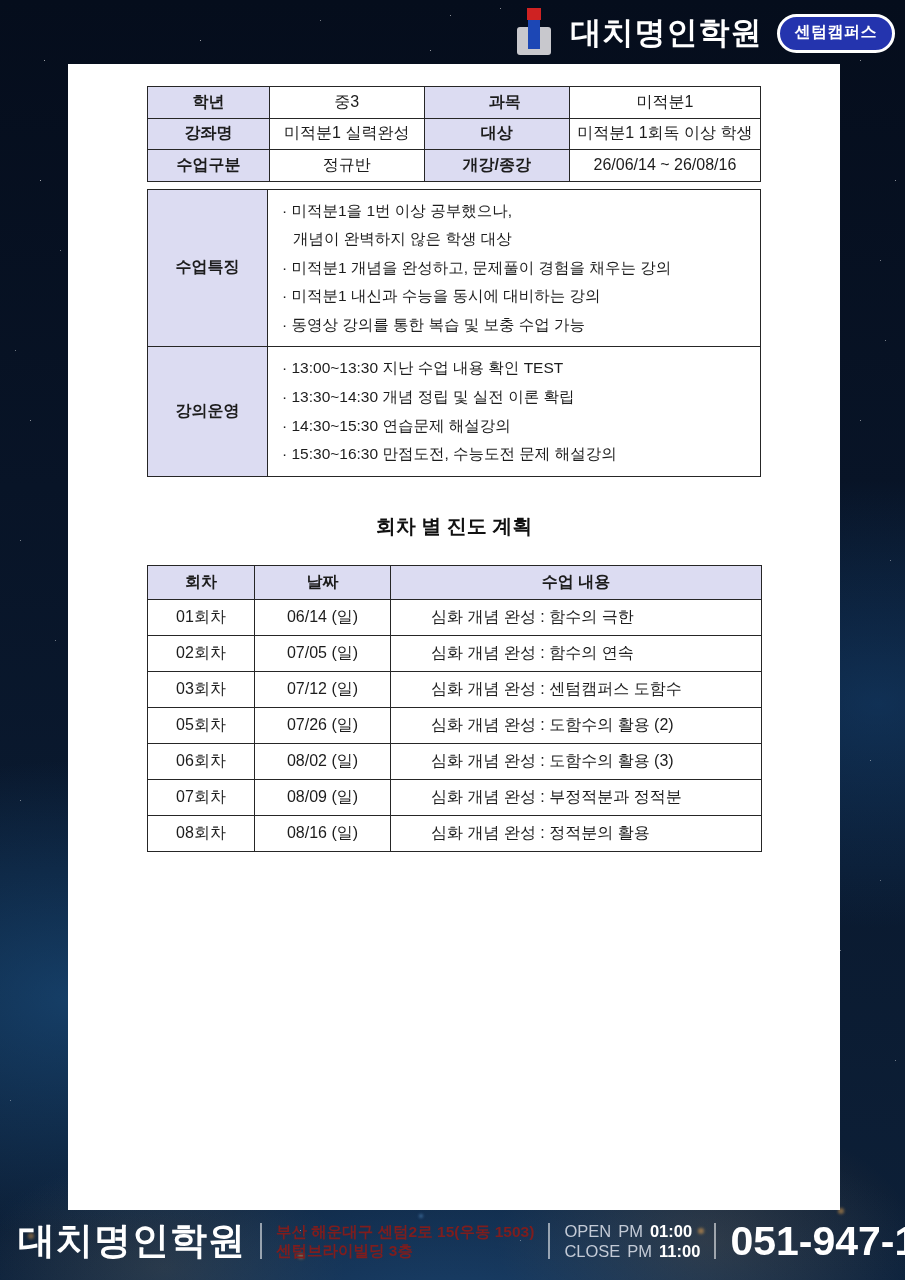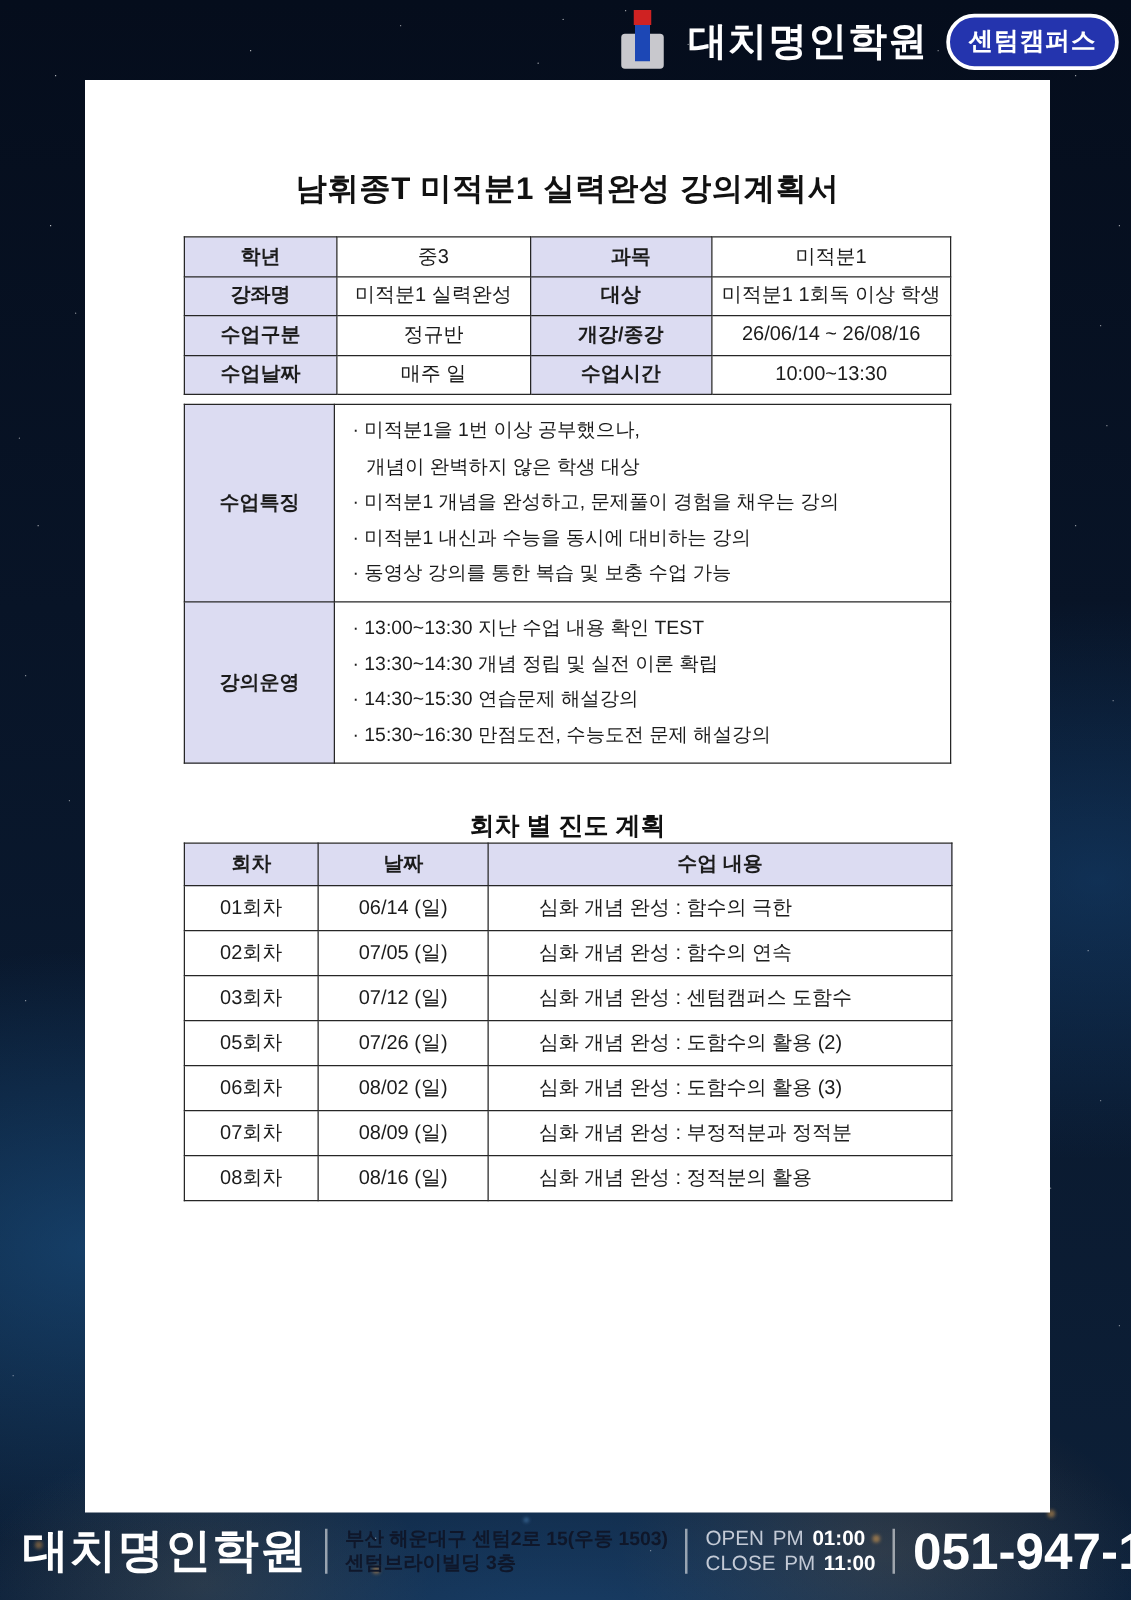--- a/index.html
+++ b/index.html
@@ -49,21 +49,21 @@
       640px 1180px 4px 2px rgba(120,190,255,.4),80px 1060px 4px 2px rgba(110,180,250,.35),
       420px 1215px 3px 1px rgba(120,190,255,.4),30px 1235px 3px 2px rgba(235,160,70,.45);}
 
   
   .topbar{position:absolute;top:8px;right:10px;display:flex;align-items:center;gap:14px;height:50px;}
   .logo-mark{position:relative;width:40px;height:48px;flex:none;}
   .logo-base{position:absolute;left:0;bottom:2px;width:34px;height:28px;background:var(--logo-gray);border-radius:3px;}
   .logo-bar{position:absolute;left:11px;top:9px;width:12px;height:31px;background:var(--logo-blue);}
   .logo-cap{position:absolute;left:10px;top:-1px;width:14px;height:12px;background:var(--logo-red);}
   .brand-top{color:#fff;font-size:31px;font-weight:800;letter-spacing:1px;}
-  .badge{background:var(--badge-bg);color:#fff;font-size:20px;font-weight:800;border:3px solid #fff;
+  .badge{background:var(--badge-bg);color:#fff;font-size:16px;font-weight:800;border:3px solid #fff;
     border-radius:24px;padding:5px 15px 7px;letter-spacing:.5px;}
 
   
   .card{position:absolute;left:68px;top:64px;width:772px;height:1146px;background:#ffffff;}
   .card-inner{margin:0 79px;width:614px;}
   .doc-title{margin-top:70px;text-align:center;font-size:25px;font-weight:800;color:#111;letter-spacing:.5px;}
 
   table{border-collapse:collapse;width:614px;table-layout:fixed;}
   table, td, th{border:1.8px solid var(--table-border);}
   td{font-size:16px;color:#1c1c1c;text-align:center;vertical-align:middle;}
@@ -75,31 +75,31 @@
   .info-table .c3{width:143px;padding-left:16px;} .info-table .c4{width:188px;}
 
   .feature-table{margin-top:7px;}
   .feature-table .label{width:120px;background:var(--table-header-bg);font-weight:800;}
   .feature-table .content{text-align:left;padding:7px 10px 7px 14px;}
   .feature-table .line{font-size:15.5px;line-height:28.6px;white-space:nowrap;}
   .feature-table .line.cont{padding-left:11px;}
 
   .section-title{margin-top:36px;text-align:center;font-size:20px;font-weight:800;color:#111;}
 
-  .schedule-table{}
+  .schedule-table{margin-top:25px;}
   .schedule-table td{height:36px;}
   .schedule-table .hrow td{height:34px;}
   .schedule-table .c1{width:107px;} .schedule-table .c2{width:136px;} .schedule-table .c3{width:371px;}
   .schedule-table .content-cell{text-align:left;padding-left:40px;}
 
   
   .footer{position:absolute;left:0;bottom:0;width:905px;height:72px;display:flex;align-items:center;padding:0 14px 6px 18px;}
   .footer .brand{color:#fff;font-size:37px;font-weight:800;letter-spacing:1px;flex:none;}
   .vdiv{width:2px;height:36px;background:rgba(255,255,255,.55);margin:0 14px;flex:none;}
-  .addr{color:#0f172a;font-size:15.5px;line-height:19px;font-weight:600;flex:none;}
+  .addr{color:#7f1d1d;font-size:15.5px;line-height:19px;font-weight:600;flex:none;}
   .hours{flex:none;font-size:16.5px;line-height:20px;color:#c3cad6;}
   .hours .row{display:flex;gap:7px;align-items:baseline;}
   .hours .t{color:#fff;font-weight:800;}
   .phone{flex:1;text-align:right;color:#fff;font-size:41px;font-weight:800;letter-spacing:0;white-space:nowrap;}
 </style>
 </head>
 <body>
 
 <div class="stars"></div>
 <div class="glow-dots"></div>
@@ -109,47 +109,40 @@
     <div class="logo-base"></div>
     <div class="logo-bar"></div>
     <div class="logo-cap"></div>
   </div>
   <div class="brand-top">대치명인학원</div>
   <div class="badge">센텀캠퍼스</div>
 </div>
 
 <div class="card">
   <div class="card-inner">
-    <div class="doc-title">남휘종T 미적분1 실력완성 강의계획서</div>
 
     <table class="info-table">
       <tbody>
         <tr>
           <td class="th c1">학년</td>
           <td class="c2">중3</td>
           <td class="th c3">과목</td>
           <td class="c4">미적분1</td>
         </tr>
         <tr>
           <td class="th">강좌명</td>
           <td>미적분1 실력완성</td>
           <td class="th">대상</td>
           <td>미적분1 1회독 이상 학생</td>
         </tr>
         <tr>
           <td class="th">수업구분</td>
           <td>정규반</td>
           <td class="th">개강/종강</td>
           <td>26/06/14 ~ 26/08/16</td>
-        </tr>
-        <tr>
-          <td class="th">수업날짜</td>
-          <td>매주 일</td>
-          <td class="th">수업시간</td>
-          <td>10:00~13:30</td>
         </tr>
       </tbody>
     </table>
 
     <table class="feature-table">
       <tbody>
         <tr>
           <td class="label c1">수업특징</td>
           <td class="content" colspan="3">
             <div class="line">· 미적분1을 1번 이상 공부했으나,</div>

